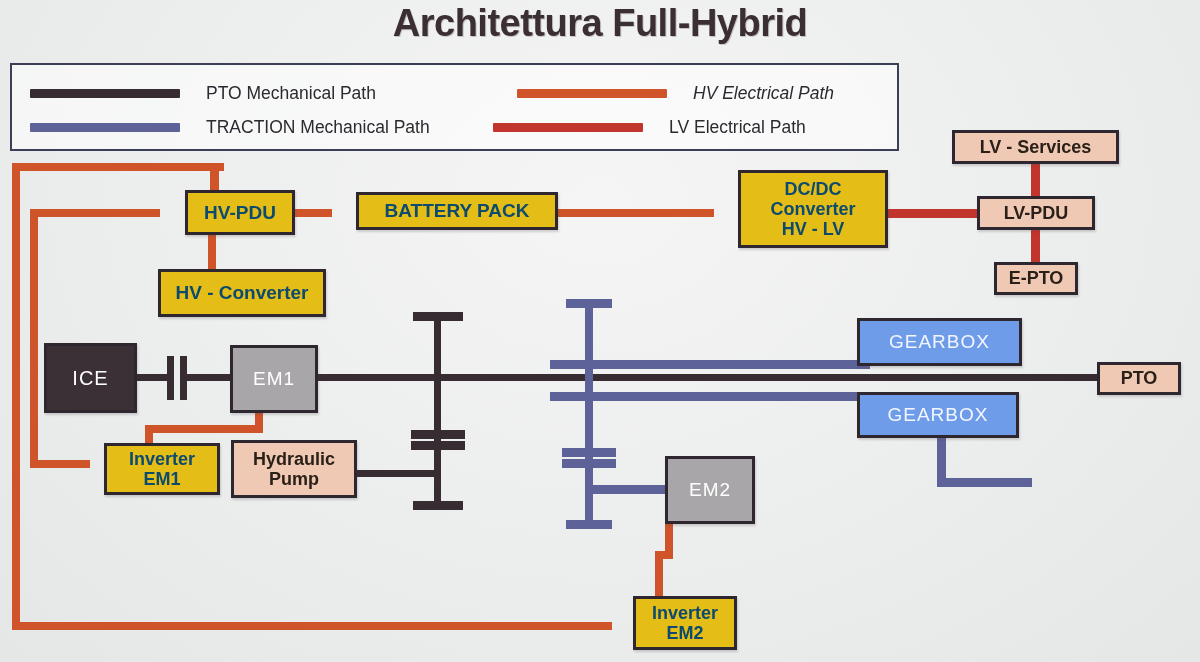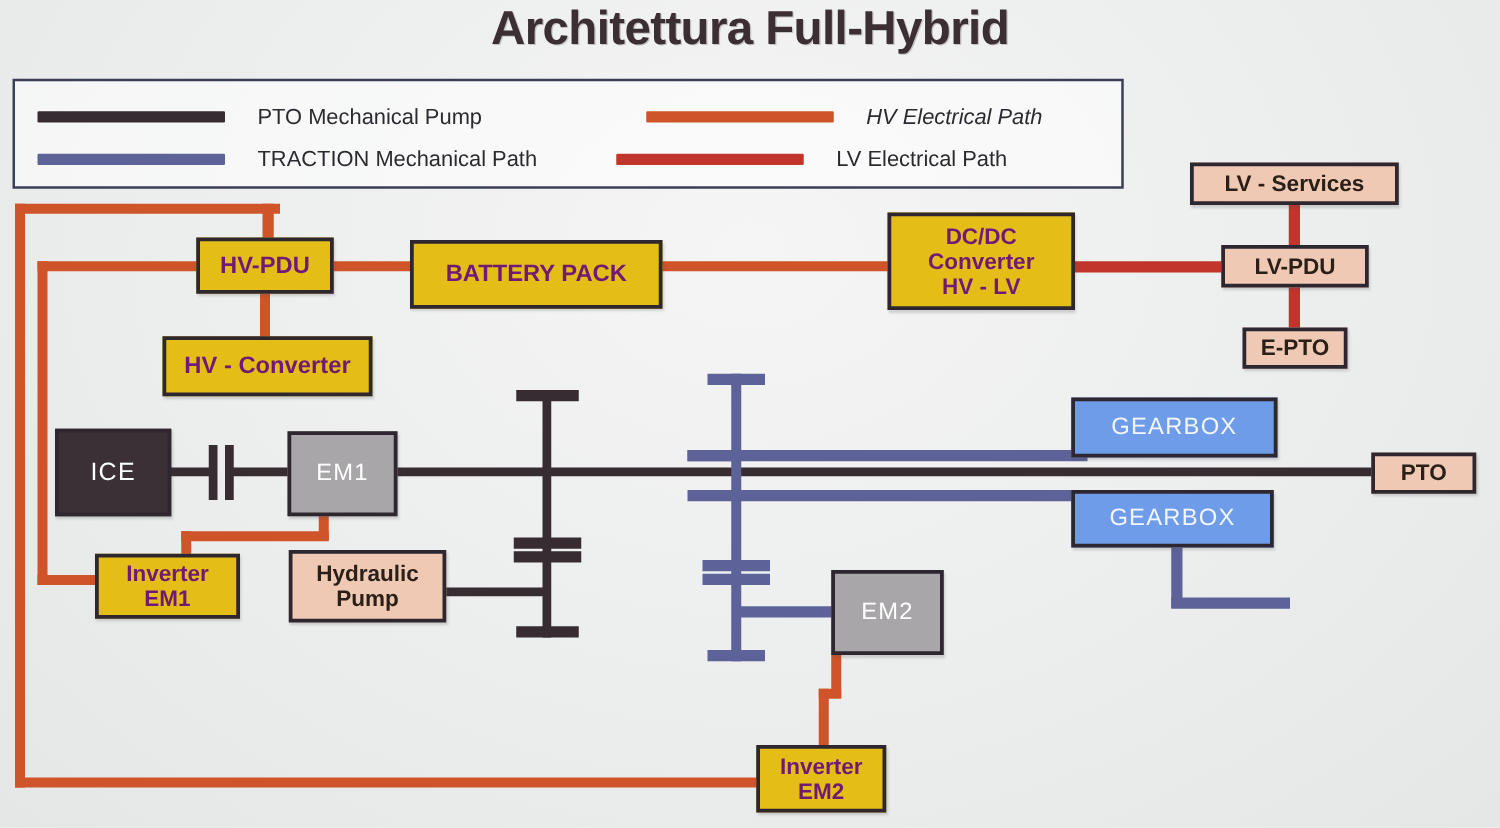--- a/index.html
+++ b/index.html
@@ -34,21 +34,21 @@
   .box{
     position:absolute;box-sizing:border-box;
     display:flex;align-items:center;justify-content:center;
     text-align:right;line-height:1.12;
     border:3px solid #2e2730;
     font-weight:bold;
     box-shadow:1px 2px 2px rgba(80,75,80,.22);
     z-index:6;
   }
   .box.multi{flex-direction:column;}
-  .yellow{background:#e4bd17;color:#701a75;}
+  .yellow{background:#e4bd17;color:#0c4a6e;margin-left:28px;}
   .peach{background:#efc9b4;color:#2b2018;}
   .blue{background:#6f9ce9;color:#f2f6ff;font-weight:normal;letter-spacing:1px;}
   .gray{background:#a9a6a9;color:#ffffff;font-weight:normal;letter-spacing:1px;}
   .dark{background:#3b3036;color:#ffffff;font-weight:normal;letter-spacing:1px;}
   .navy{background:#39394d;color:#eceef7;font-weight:normal;letter-spacing:1.5px;}
   
   .ln{position:absolute;z-index:2;}
   .hv{background:#d0542a;}
   .lv{background:#c2352c;}
   .pto{background:#372c32;}
@@ -58,21 +58,21 @@
 </head>
 <body>
 
 <div id="stage">
 
   <div id="title">Architettura Full-Hybrid</div>
 
   <div id="legend">
     <div class="lg-row" style="left:18px;top:18px;">
       <span class="lg-swatch" style="background:#372c32;"></span>
-      <span class="lg-text">PTO Mechanical Pump</span>
+      <span class="lg-text">PTO Mechanical Path</span>
     </div>
     <div class="lg-row" style="left:18px;top:52px;">
       <span class="lg-swatch" style="background:#5d6399;"></span>
       <span class="lg-text">TRACTION Mechanical Path</span>
     </div>
     <div class="lg-row" style="left:505px;top:18px;font-style:italic;">
       <span class="lg-swatch" style="background:#d0542a;"></span>
       <span class="lg-text">HV Electrical Path</span>
     </div>
     <div class="lg-row" style="left:481px;top:52px;">
@@ -138,21 +138,21 @@
 
   <div class="ln tr" style="left:589px;top:485px;width:80px;height:9px;"></div>
 
   <div class="ln tr z5" style="left:937px;top:438px;width:9px;height:48px;"></div>
   <div class="ln tr z5" style="left:937px;top:478px;width:95px;height:9px;"></div>
 
   <div class="box yellow" style="left:157px;top:190px;width:110px;height:45px;font-size:19px;">
     <span>HV-PDU</span>
   </div>
 
-  <div class="box yellow" style="left:328px;top:192px;width:202px;height:55px;font-size:19px;">
+  <div class="box yellow" style="left:328px;top:192px;width:202px;height:38px;font-size:19px;">
     <span>BATTERY PACK</span>
   </div>
 
   <div class="box yellow" style="left:130px;top:269px;width:168px;height:48px;font-size:19px;">
     <span>HV - Converter</span>
   </div>
 
   <div class="box yellow multi" style="left:710px;top:170px;width:150px;height:78px;font-size:18px;">
     <span>DC/DC</span>
     <span>Converter</span>

